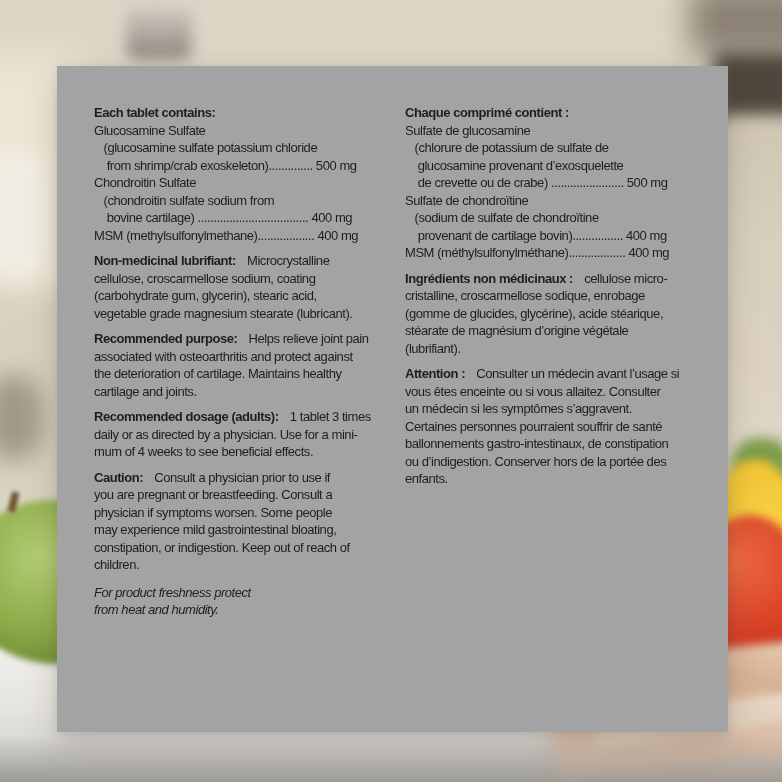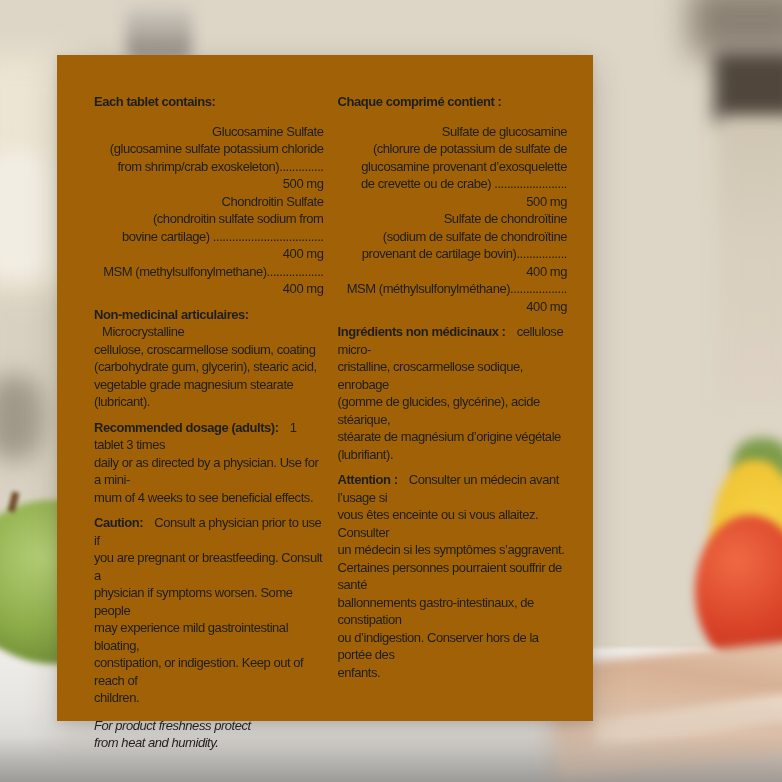--- a/index.html
+++ b/index.html
@@ -30,26 +30,26 @@
   .bg-wood{left:555px;top:652px;width:270px;height:112px;transform:rotate(-6deg);
     background:linear-gradient(15deg,#ecd9c4 0%,#e0bfa3 40%,#d6b094 70%,#e7cdb4 100%);filter:blur(5px);}
   .bg-wood-plank{left:595px;top:705px;width:230px;height:28px;transform:rotate(-8deg);background:#f0e2cf;filter:blur(5px);}
   .bg-pink-tint{left:545px;top:700px;width:250px;height:90px;background:#d7bfae;opacity:.55;filter:blur(10px);}
   .bg-apple{left:-38px;top:500px;width:192px;height:164px;border-radius:48% 52% 50% 50%;
     background:radial-gradient(circle at 42% 35%,#b5cf77 0%,#8fae4b 45%,#6d8c35 75%,#5a7530 100%);filter:blur(3px);}
   .bg-apple-stem{left:10px;top:492px;width:7px;height:20px;transform:rotate(14deg);background:#6b4a26;filter:blur(2px);}
   .bg-bottom-vignette{left:0;top:735px;width:782px;height:47px;
     background:linear-gradient(180deg,rgba(150,148,145,0) 0%,rgba(118,116,113,.5) 100%);}
   
-  .card{position:absolute;left:57px;top:55px;width:536px;height:666px;background:#a16207;
+  .card{position:absolute;left:57px;top:66px;width:671px;height:666px;background:#a3a3a3;
     box-shadow:0 12px 30px rgba(70,60,45,.22),0 2px 8px rgba(70,60,45,.12);}
   .cols{display:flex;padding:38px 26px 0 37px;gap:14px;}
   .col{width:300px;color:#1e1e1c;font-size:13px;line-height:17.5px;letter-spacing:-0.45px;}
   .hd{font-weight:bold;}
-  .list{margin:12px 0 8px;text-align:right;}
+  .list{margin:0 0 8px;}
   .list span{white-space:pre-wrap;}
   .para{margin:0 0 8px;}
   .para b{white-space:pre-wrap;}
   .para span{white-space:pre-wrap;margin-left:8px;}
   .note{margin:10px 0 0;text-align:left;font-style:italic;white-space:pre-wrap;}
 </style>
 </head>
 <body>
 
 <div class="scene">
@@ -79,24 +79,28 @@
 
       <div class="col">
         <div class="hd">Each tablet contains:</div>
         <div class="list"><span>Glucosamine Sulfate
    (glucosamine sulfate potassium chloride
     from shrimp/crab exoskeleton).............. 500 mg
 Chondroitin Sulfate
    (chondroitin sulfate sodium from
     bovine cartilage) ................................... 400 mg
 MSM (methylsulfonylmethane).................. 400 mg</span></div>
-        <p class="para"><b>Non-medicinal articulaires:</b> <span>Microcrystalline
+        <p class="para"><b>Non-medicinal lubrifiant:</b> <span>Microcrystalline
 cellulose, croscarmellose sodium, coating
 (carbohydrate gum, glycerin), stearic acid,
 vegetable grade magnesium stearate (lubricant).</span></p>
+        <p class="para"><b>Recommended purpose:</b> <span>Helps relieve joint pain
+associated with osteoarthritis and protect against
+the deterioration of cartilage. Maintains healthy
+cartilage and joints.</span></p>
         <p class="para"><b>Recommended dosage (adults):</b> <span>1 tablet 3 times
 daily or as directed by a physician. Use for a mini-
 mum of 4 weeks to see beneficial effects.</span></p>
         <p class="para"><b>Caution:</b> <span>Consult a physician prior to use if
 you are pregnant or breastfeeding. Consult a
 physician if symptoms worsen. Some people
 may experience mild gastrointestinal bloating,
 constipation, or indigestion. Keep out of reach of
 children.</span></p>
         <p class="note">For product freshness protect

